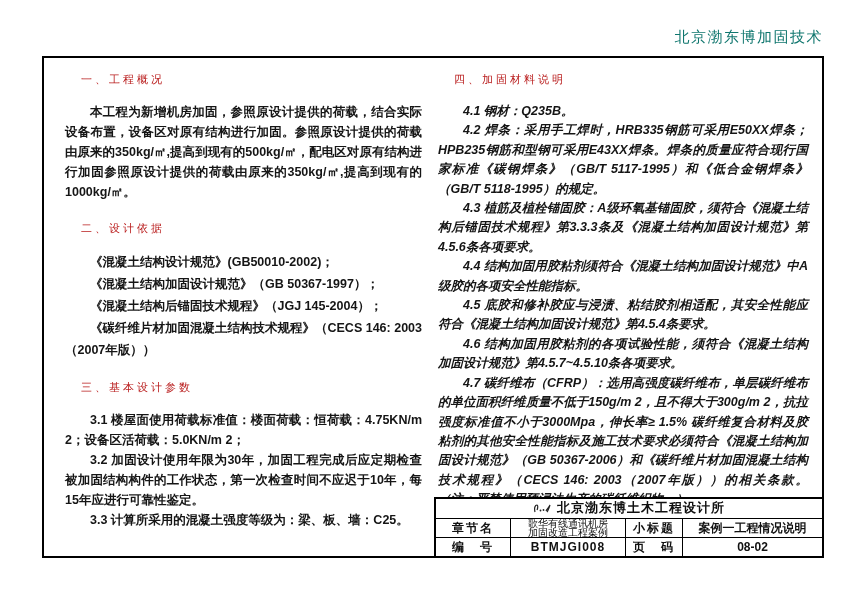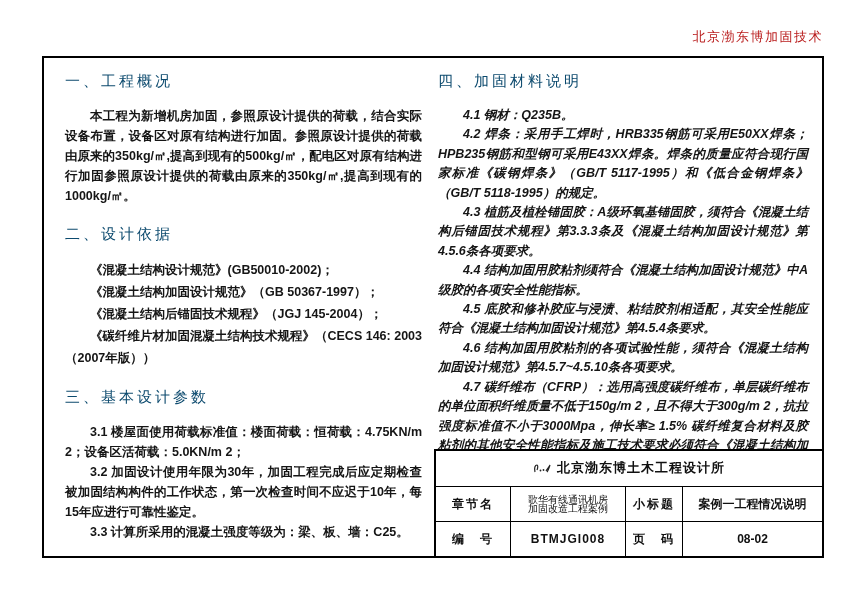--- a/index.html
+++ b/index.html
@@ -3,48 +3,48 @@
 <meta charset="utf-8">
 <style>
   html,body{margin:0;padding:0;}
   body{
     width:863px;height:603px;background:#ffffff;position:relative;overflow:hidden;
     font-family:"Liberation Sans",sans-serif;color:#1a1a1a;
   }
   .page-header{
     position:absolute;top:28px;right:40px;
     font-family:"Liberation Serif",serif;
-    font-size:13px;color:#b91c1c;letter-spacing:1.5px;
+    font-size:15px;color:#0f766e;letter-spacing:1.5px;
   }
   .frame{
     position:absolute;left:42px;top:56px;width:778px;height:498px;
     border:2px solid #000;background:#fff;
   }
   .col{position:absolute;top:0;}
   .col-left{left:21px;width:357px;padding-top:14px;}
   .col-right{left:394px;width:370px;padding-top:14px;}
   h2.sec{
     font-family:"Liberation Serif","DejaVu Serif",serif;
-    font-weight:normal;font-size:15px;color:#0c4a6e;
-    letter-spacing:3px;margin:0 0 15px 0;
+    font-weight:normal;font-size:11px;color:#b91c1c;
+    letter-spacing:3px;margin:0 0 15px 16px;
   }
   h2.mid{margin-top:19px;}
   p.body{
     margin:0;font-size:12.5px;line-height:20px;font-weight:600;
     text-indent:2em;color:#151515;text-align:justify;
   }
   p.ref{line-height:22px;}
   p.rb{line-height:19.4px;font-style:italic;}
   .titleblock{
     position:absolute;right:-2px;bottom:-2px;width:390px;
     border-collapse:collapse;background:#fff;
   }
   .titleblock td{
     border:1px solid #000;text-align:center;vertical-align:middle;
-    font-weight:600;color:#111;padding:8px 2px;
+    font-weight:600;color:#111;padding:0 2px;
   }
   .titleblock{border:2px solid #000;}
   td.company-cell{
     height:19px;font-family:"Liberation Serif",serif;font-weight:600;
     font-size:13px;letter-spacing:1px;
   }
   td.lbl{width:70px;font-size:12px;letter-spacing:2px;height:18px;}
   td.small-cell{width:110px;font-size:10px;line-height:9px;font-weight:400;}
   td.lbl3{width:52px;font-size:12px;letter-spacing:2px;margin-left:40px;}
   td.val{font-size:12px;}

